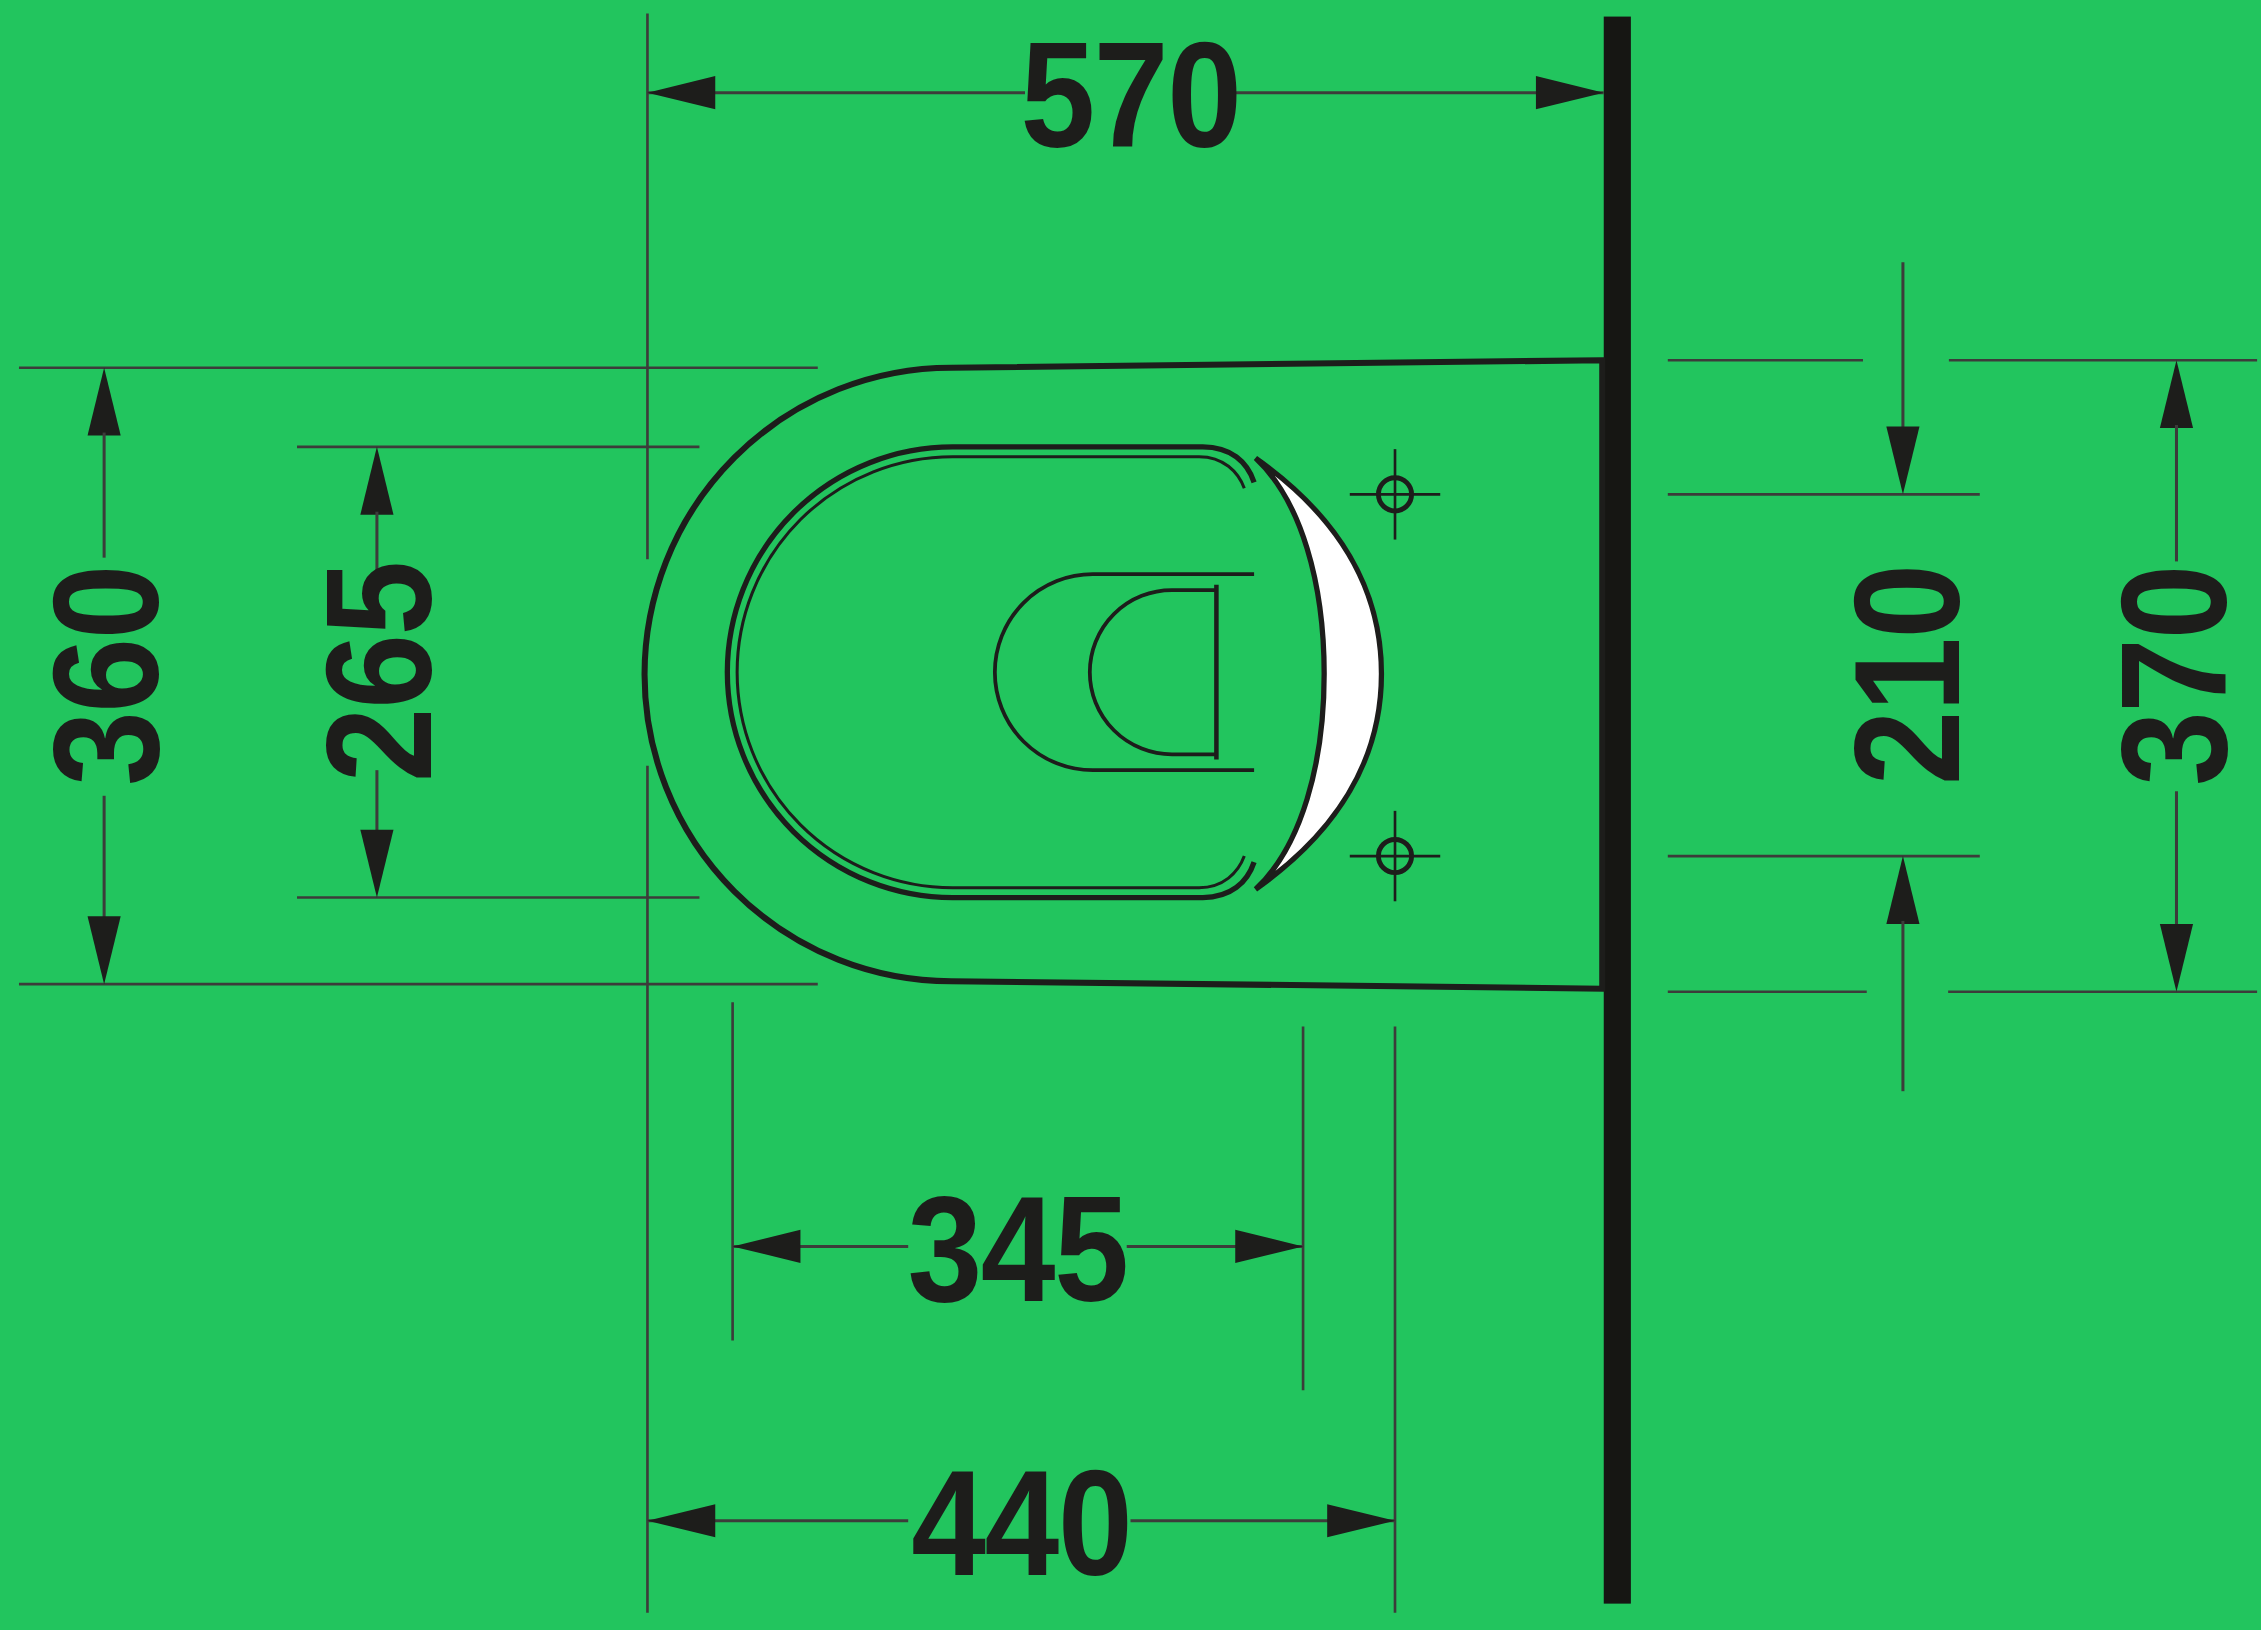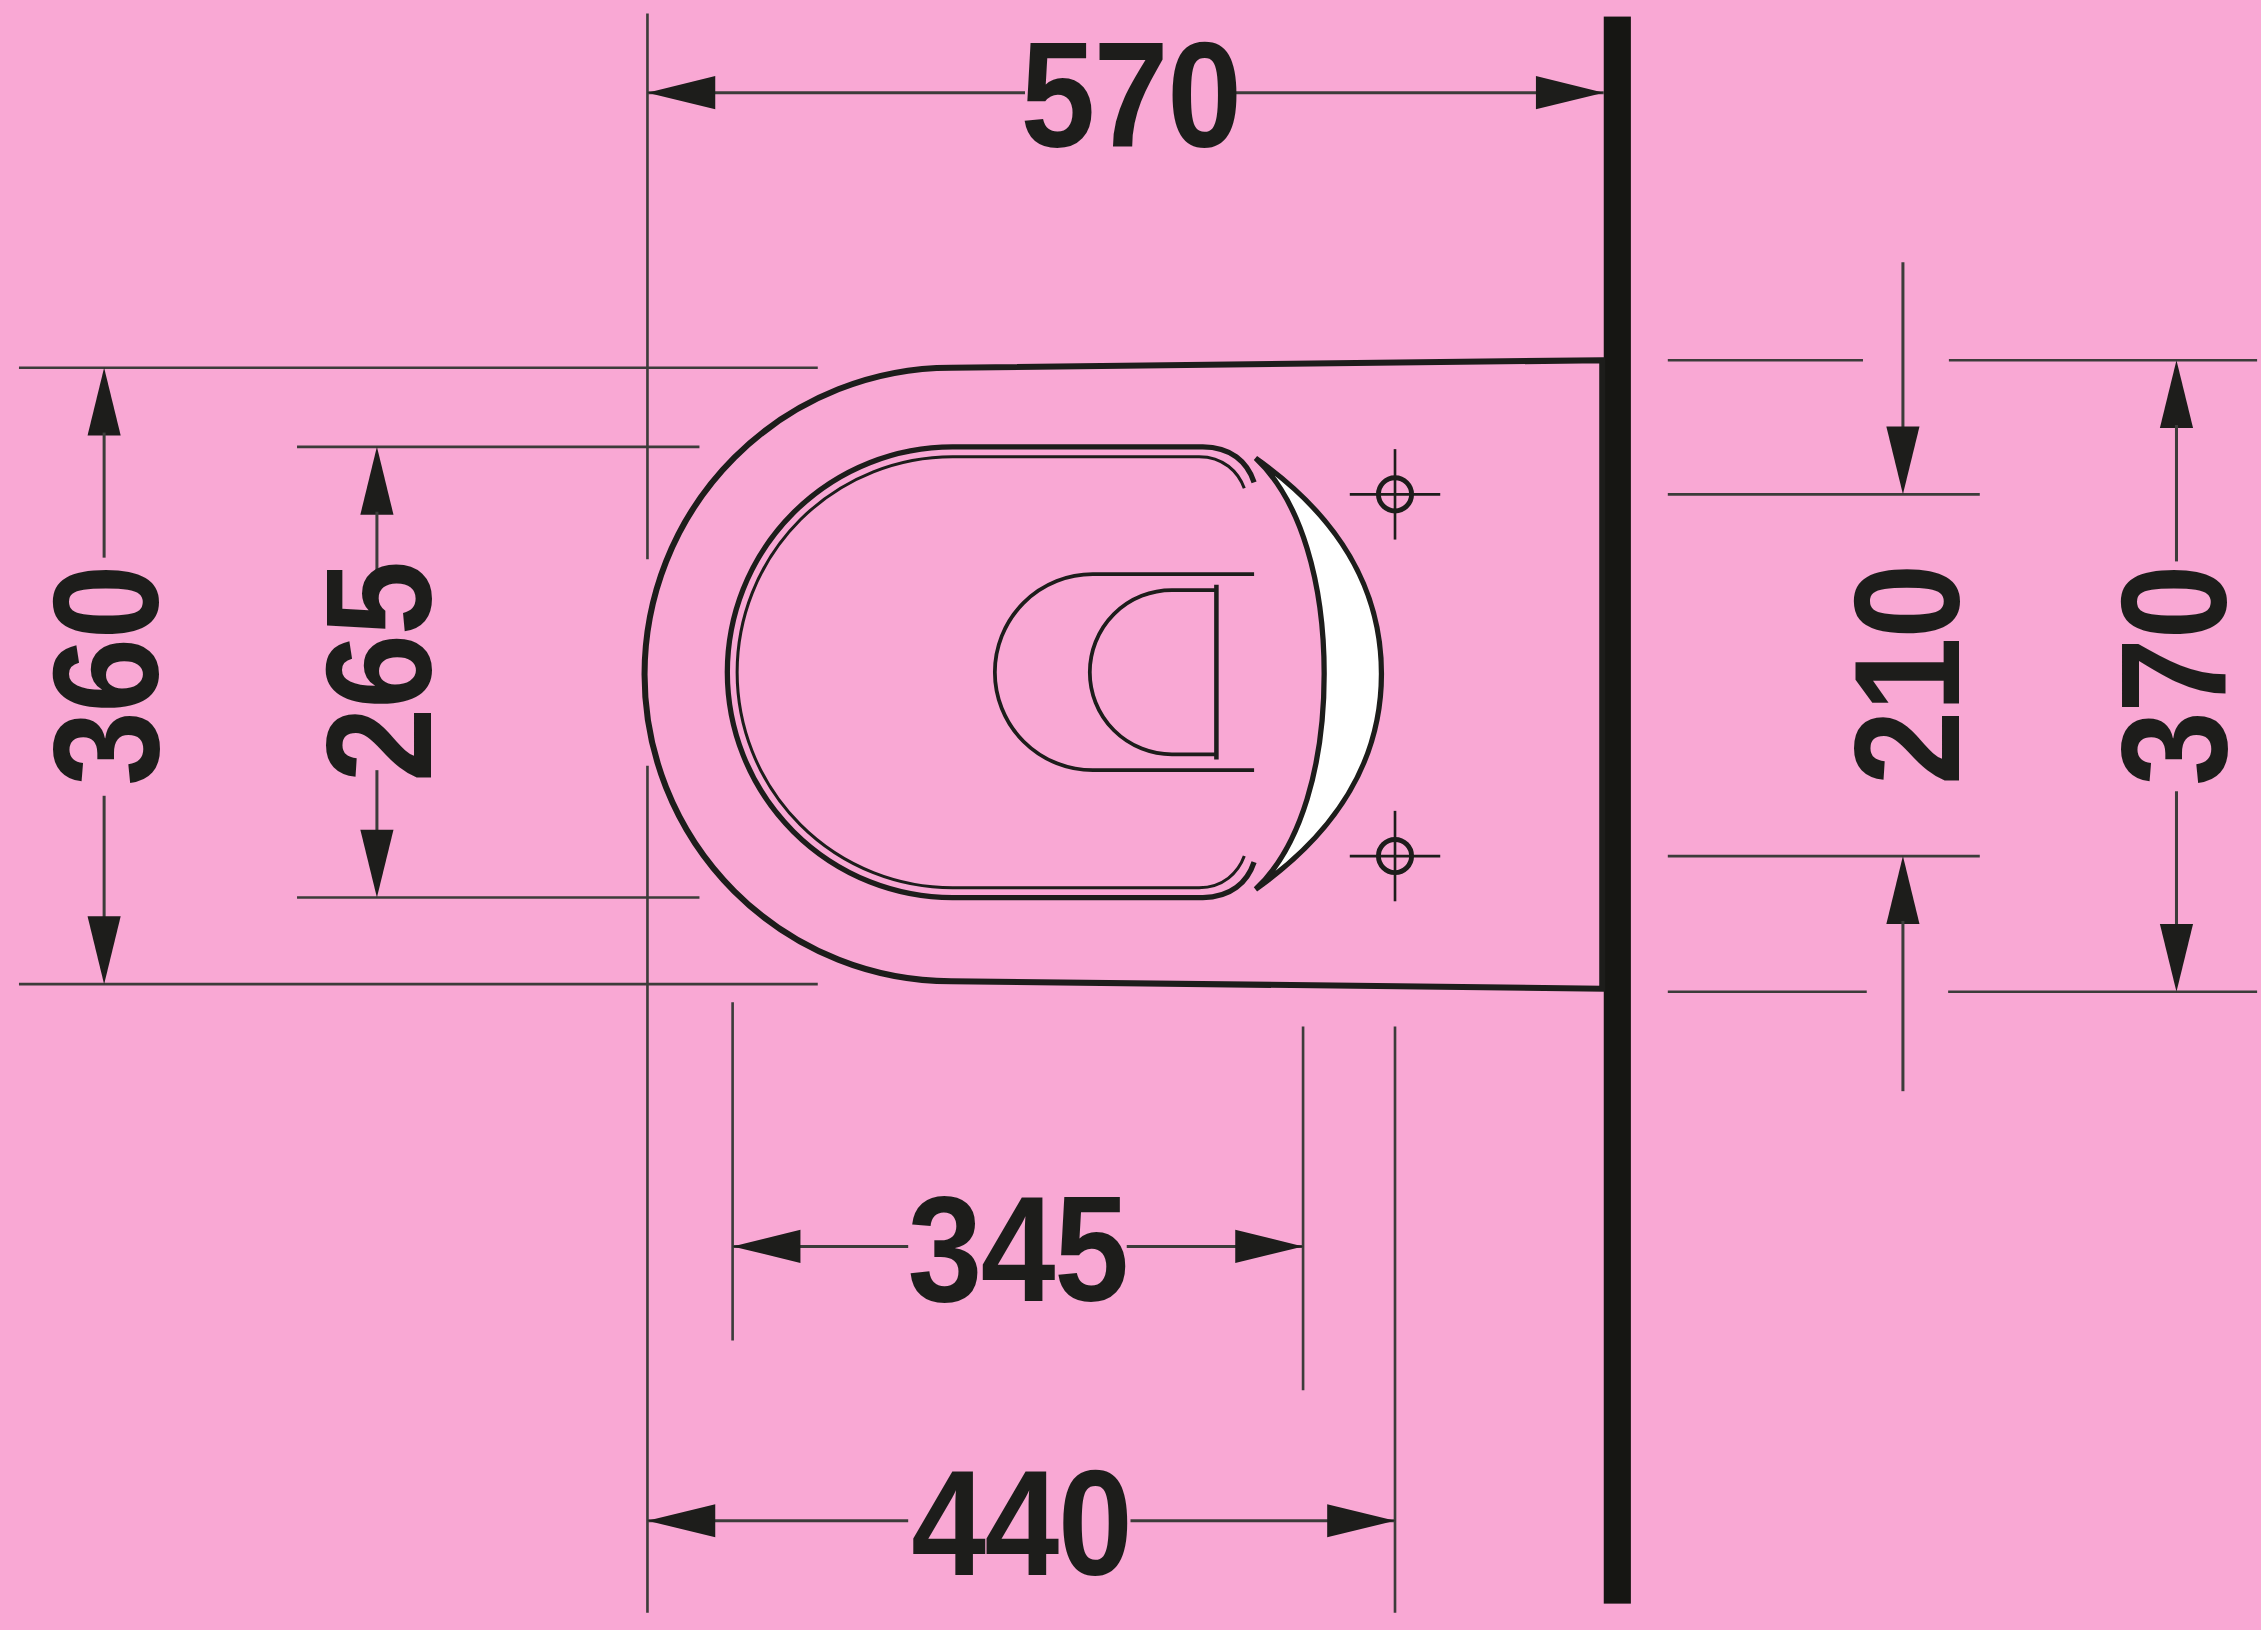--- a/index.html
+++ b/index.html
@@ -1,16 +1,16 @@
 <!DOCTYPE html>
 <html style="font-size:12px"><head>
 <meta charset="utf-8">
 <style>
   html,body{margin:0;padding:0;background:#ffffff;}
-  .stage{width:2261px;height:1630px;position:relative;background:#f9a8d4;overflow:hidden;}
+  .stage{width:2261px;height:1630px;position:relative;background:#22c55e;overflow:hidden;}
   svg{display:block;}
   text.dim{
     font-family:"Liberation Sans", sans-serif;
     font-weight:700;
     font-size:200px;
     fill:#1d1d1b;
     letter-spacing:-2px;
   }
 </style>
 </head>

